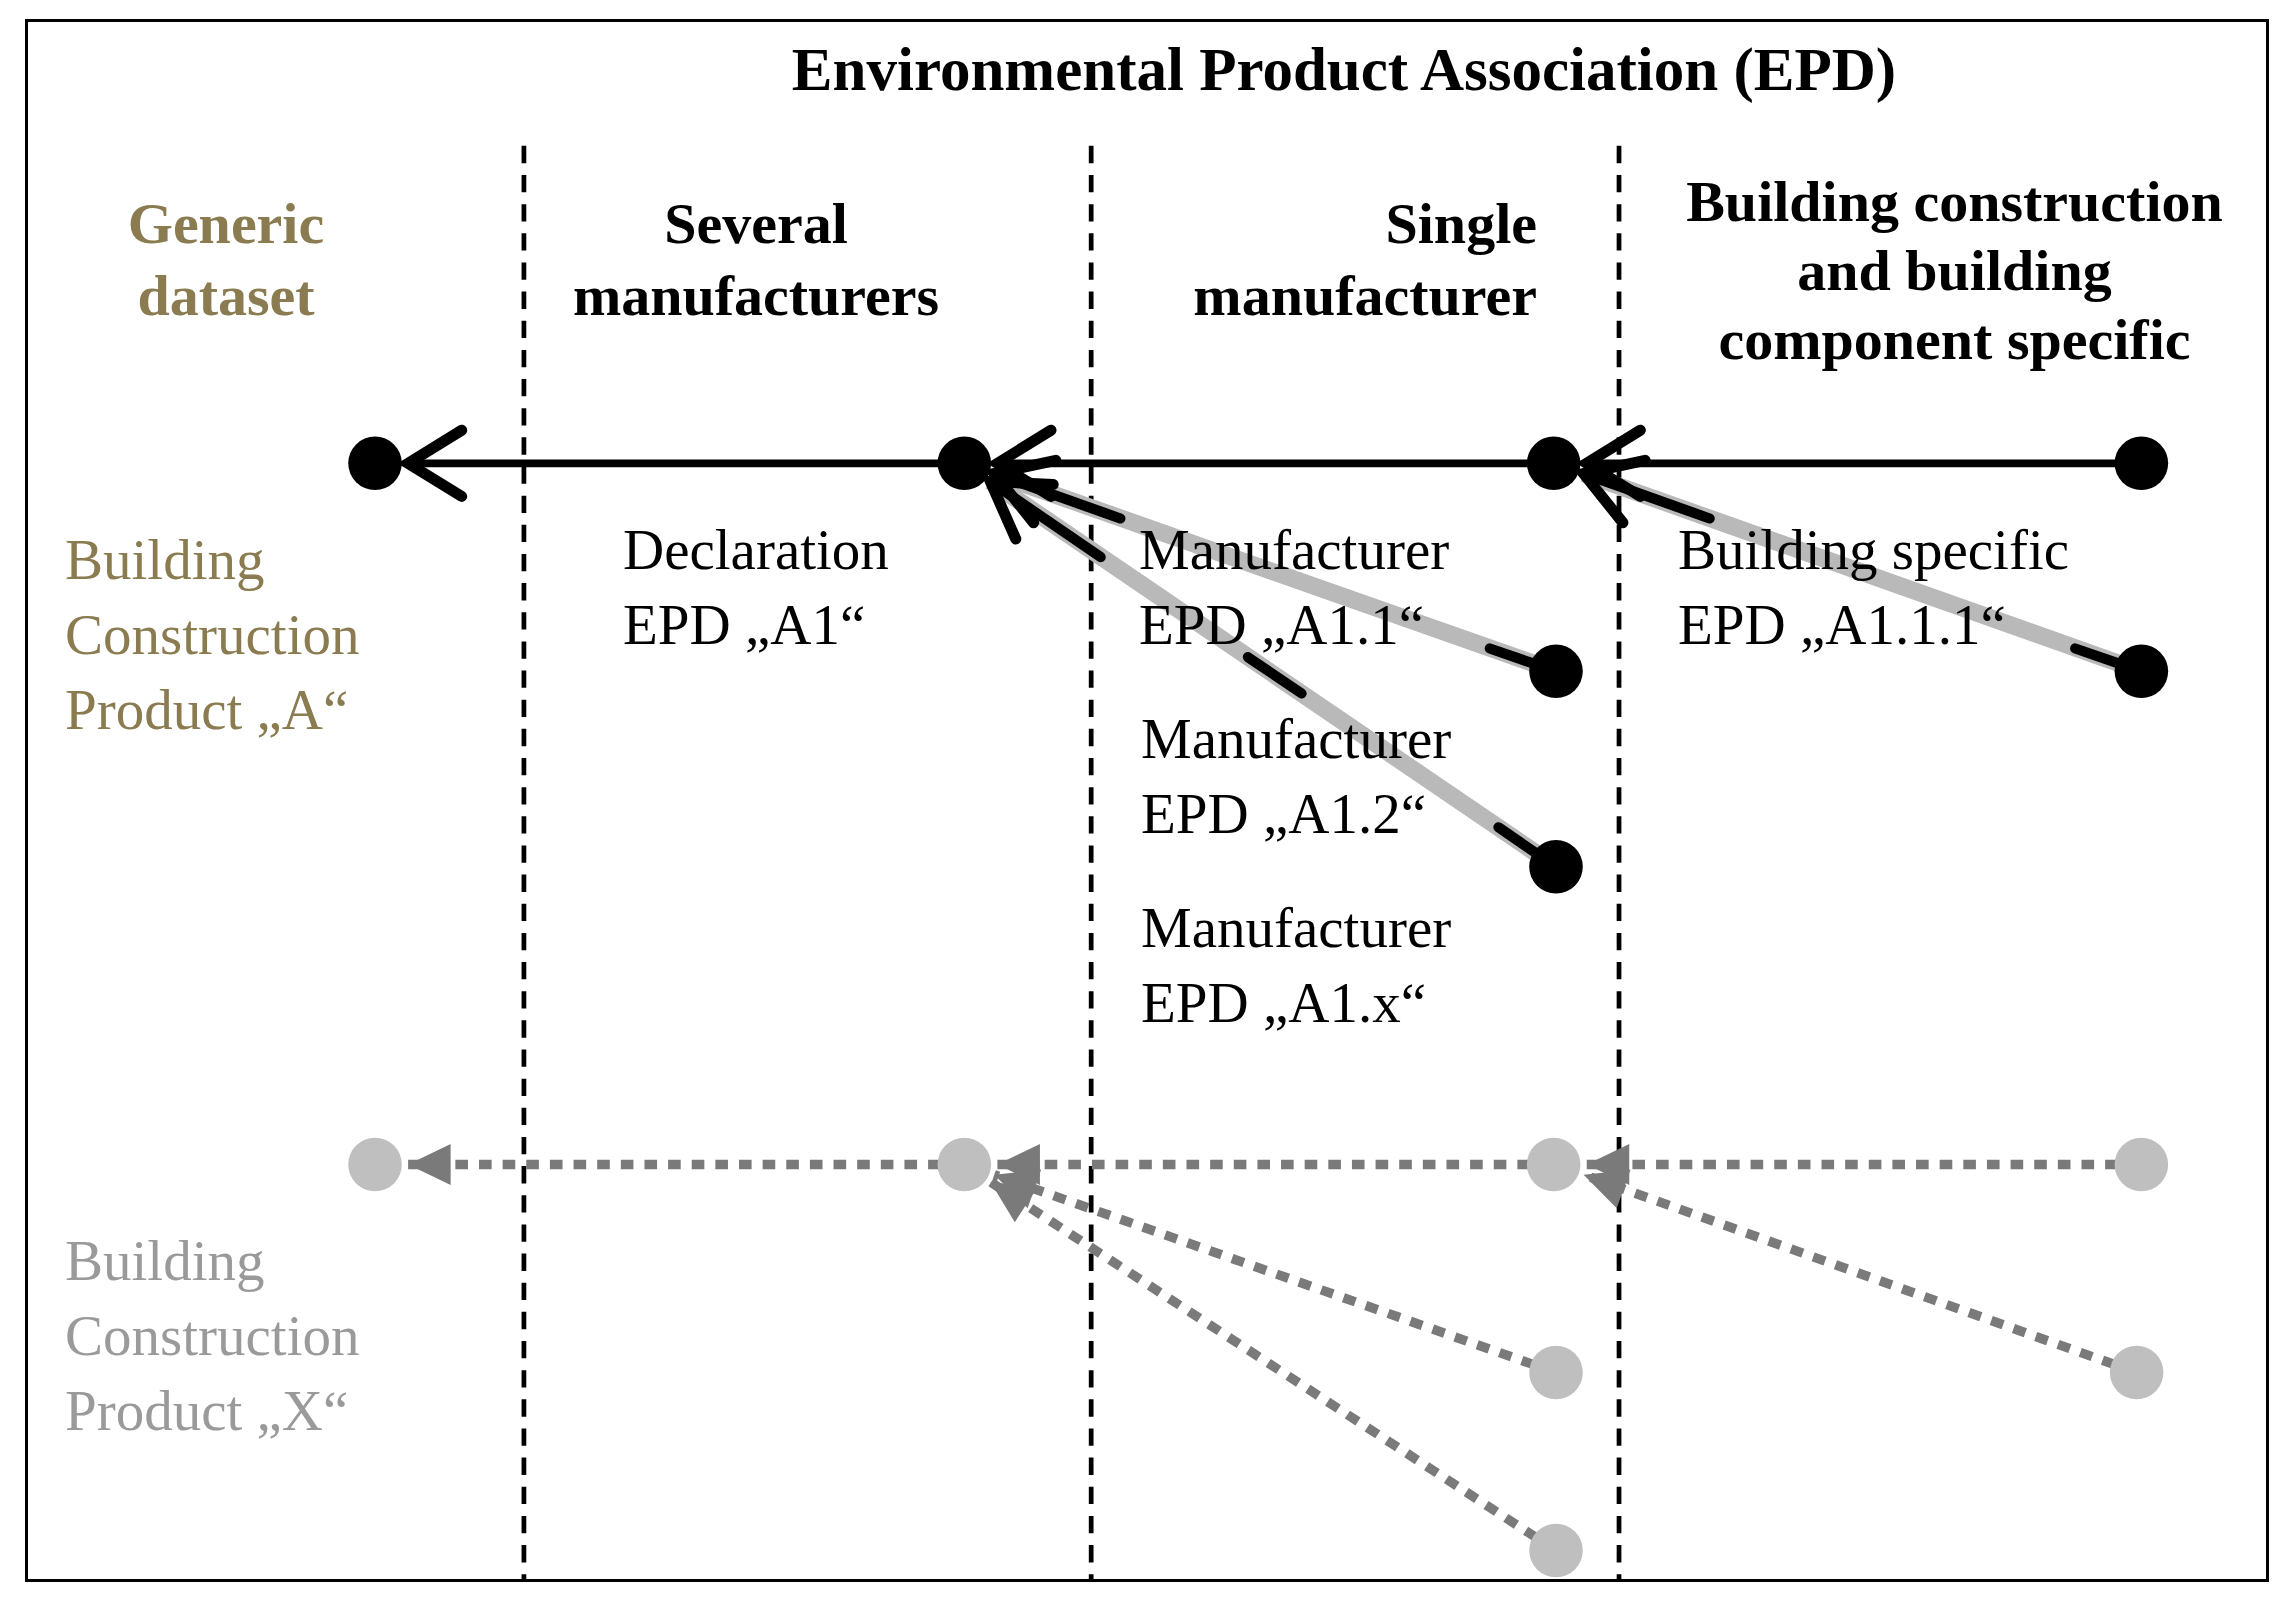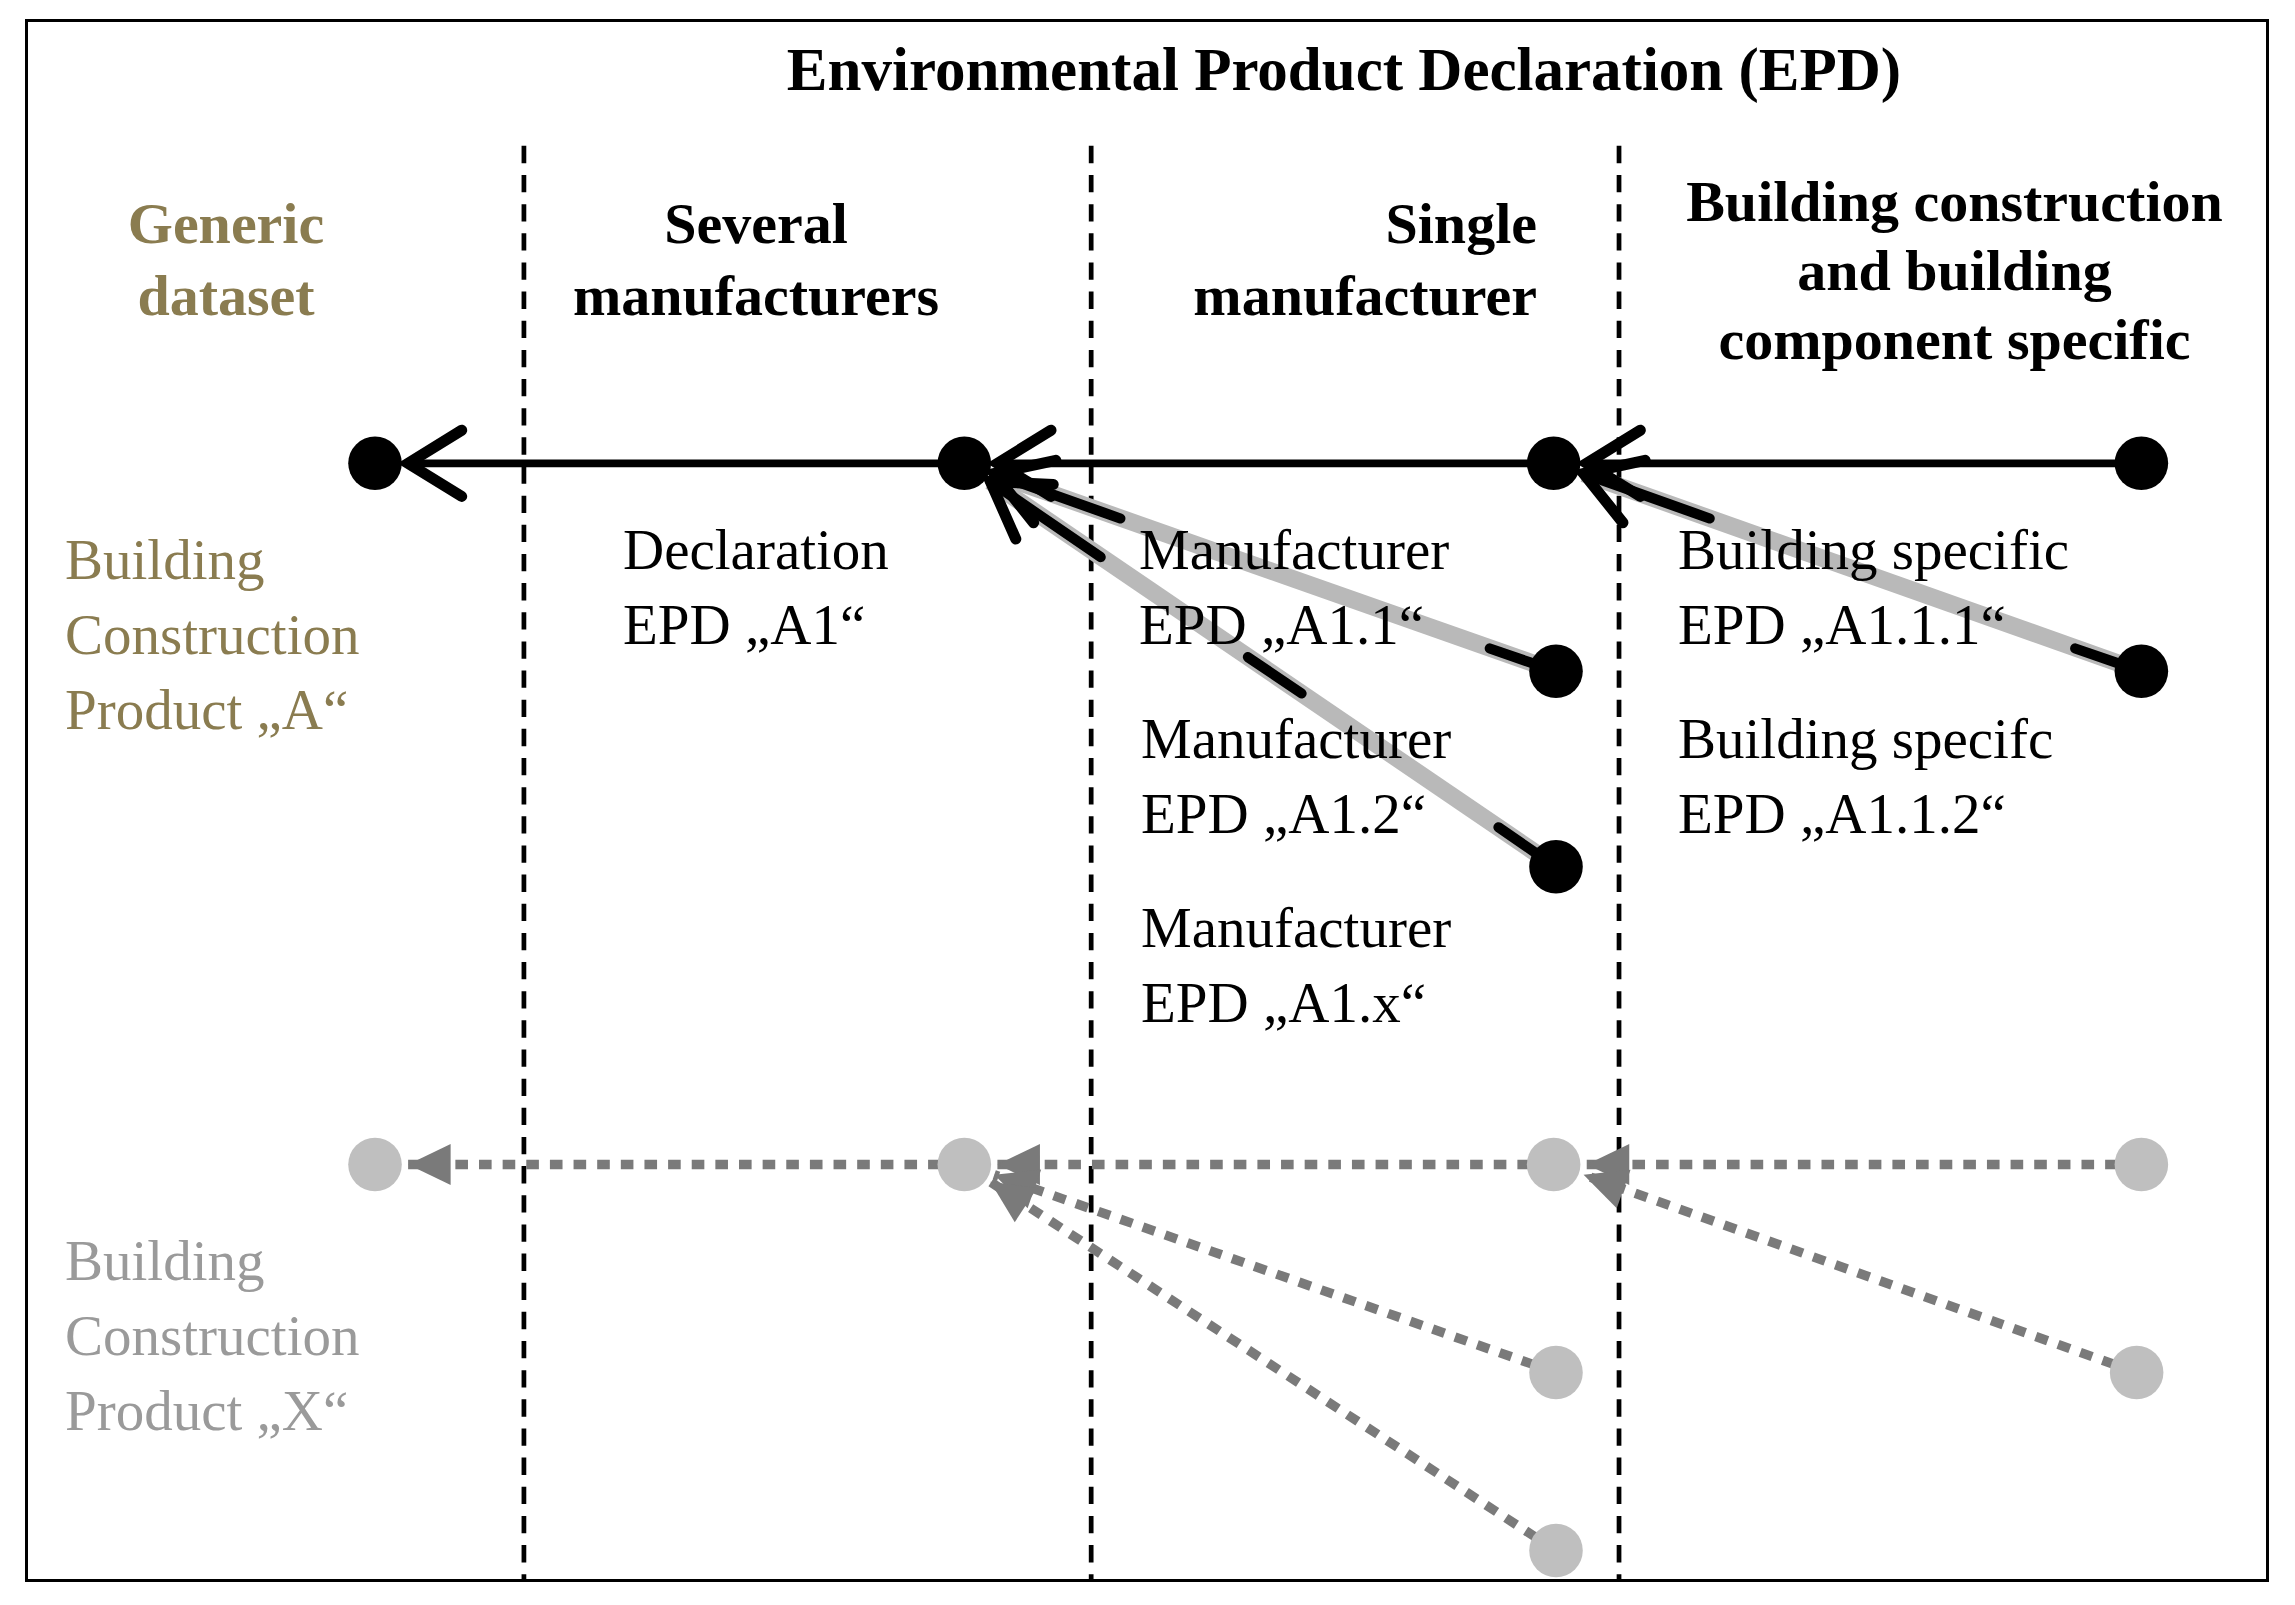--- a/index.html
+++ b/index.html
@@ -41,21 +41,21 @@
   .lbl-product-x{left:65px;top:1223px;color:var(--gray-text,#9a9a9a);}
   svg.diagram{position:absolute;left:0;top:0;}
 </style>
 </head>
 <body>
 
 <div class="frame">
 
   <div class="border"></div>
 
-  <div class="title">Environmental Product Declaration (EPD)</div>
+  <div class="title">Environmental Product Association (EPD)</div>
 
   <div class="col-header hdr-generic">Generic
 dataset</div>
   <div class="col-header hdr-several">Several
 manufacturers</div>
   <div class="col-header hdr-single">Single
 manufacturer</div>
   <div class="col-header hdr-building">Building construction
 and building
 component specific</div>
@@ -136,20 +136,18 @@
   <div class="lbl lbl-association">Declaration
 EPD „A1“</div>
   <div class="lbl lbl-m1">Manufacturer
 EPD „A1.1“</div>
   <div class="lbl lbl-m2">Manufacturer
 EPD „A1.2“</div>
   <div class="lbl lbl-m3">Manufacturer
 EPD „A1.x“</div>
   <div class="lbl lbl-b1">Building specific
 EPD „A1.1.1“</div>
-  <div class="lbl lbl-b2">Building specifc
-EPD „A1.1.2“</div>
   <div class="lbl lbl-product-x">Building
 Construction
 Product „X“</div>
 
 </div>
 
 
 </body></html>

